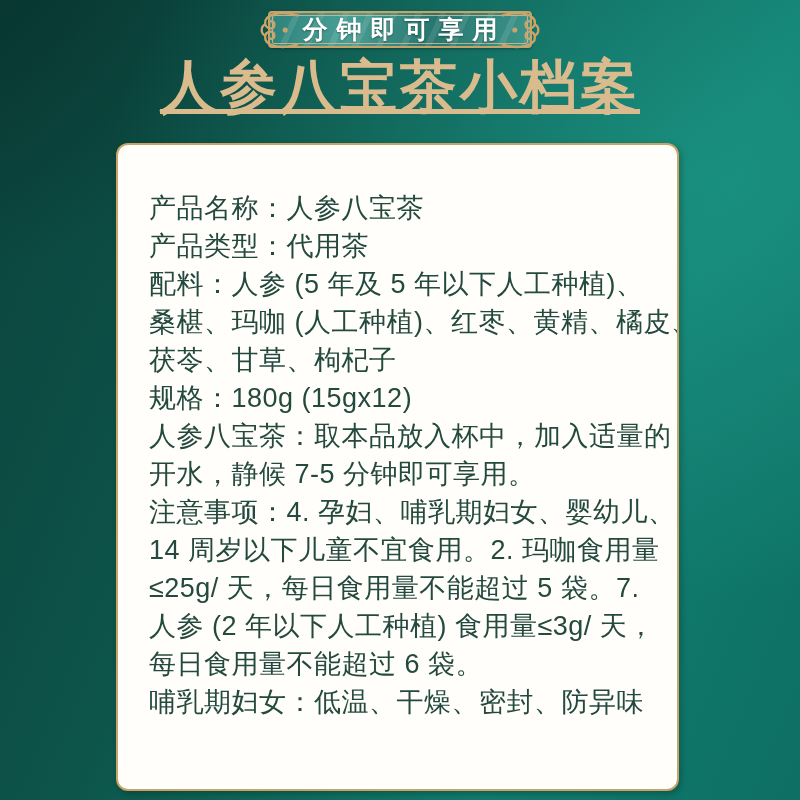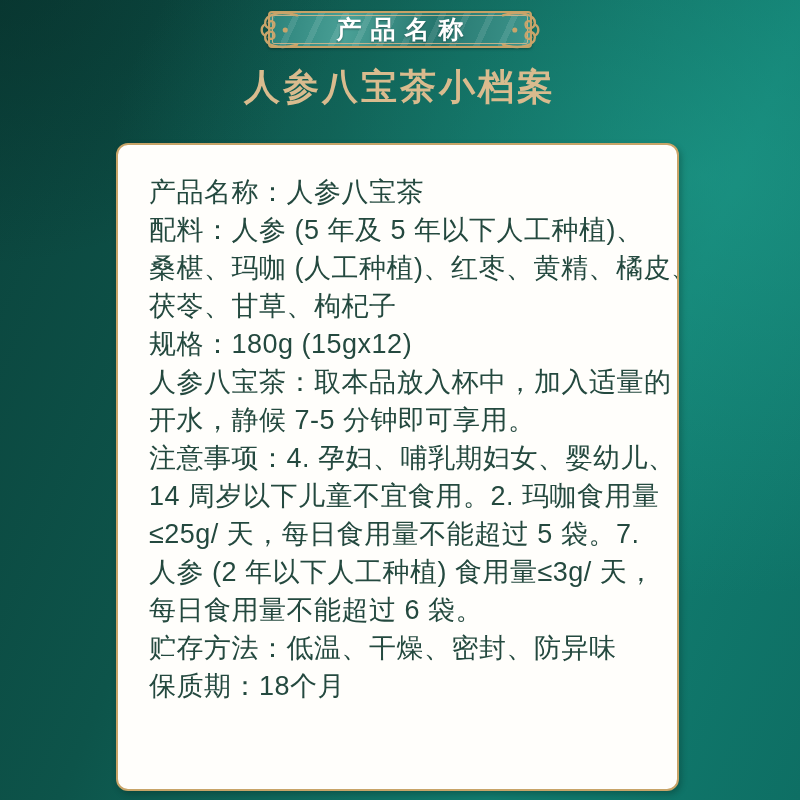--- a/index.html
+++ b/index.html
@@ -39,31 +39,31 @@
     white-space:nowrap;z-index:2;
   }
   .scroll-ornament{position:absolute;top:50%;width:46px;height:42px;z-index:3;}
   .scroll-ornament.left{left:-16px;transform:translateY(-50%);}
   .scroll-ornament.right{right:-16px;transform:translateY(-50%) scaleX(-1);}
 
   
   .page-title{
     position:absolute;top:61px;left:0;right:0;text-align:center;
     font-family:"Liberation Serif","DejaVu Serif",serif;
-    font-weight:bold;font-size:36px;letter-spacing:3px;line-height:52px;
-    color:#d9bb8e;white-space:nowrap;
+    font-weight:bold;font-size:57px;letter-spacing:3px;line-height:52px;
+    color:#d9bb8e;white-space:nowrap;text-decoration:underline;
   }
 
   
   .card{
     position:absolute;left:116px;top:143px;width:563px;height:648px;
     box-sizing:border-box;border:2px solid #c8a468;border-radius:12px;
     background:#fffefb;
     box-shadow:inset 0 0 0 1px rgba(255,255,255,0.6), 2px 3px 6px rgba(0,20,16,0.28);
-    padding:28px 24px 0 31px;overflow:hidden;
+    padding:44px 24px 0 31px;overflow:hidden;
   }
   .card-line{
     font-size:27px;line-height:38px;height:38px;color:#24493f;
     white-space:nowrap;letter-spacing:0.5px;
   }
 </style>
 </head>
 <body>
 
 <div class="poster">
@@ -72,45 +72,45 @@
     <span class="scroll-ornament left">
       <svg viewBox="0 0 50 46" width="46" height="42">
         <g fill="none" stroke="#c9a56b" stroke-width="2.6" stroke-linecap="round">
           <path d="M47 7 C28 1 11 6 12 16 C13 22 21 23 22 18 C23 13 17 12 16 15"></path>
           <path d="M47 39 C28 45 11 40 12 30 C13 24 21 23 22 28 C23 33 17 34 16 31"></path>
           <path d="M12 17 C7 19 7 27 12 29"></path>
         </g>
         <circle cx="34" cy="23" r="2.8" fill="#c9a56b"></circle>
       </svg>
     </span>
-    <span class="banner-title">产品名称</span>
+    <span class="banner-title">分钟即可享用</span>
     <span class="scroll-ornament right">
       <svg viewBox="0 0 50 46" width="46" height="42">
         <g fill="none" stroke="#c9a56b" stroke-width="2.6" stroke-linecap="round">
           <path d="M47 7 C28 1 11 6 12 16 C13 22 21 23 22 18 C23 13 17 12 16 15"></path>
           <path d="M47 39 C28 45 11 40 12 30 C13 24 21 23 22 28 C23 33 17 34 16 31"></path>
           <path d="M12 17 C7 19 7 27 12 29"></path>
         </g>
         <circle cx="34" cy="23" r="2.8" fill="#c9a56b"></circle>
       </svg>
     </span>
   </div>
 
   <div class="page-title">人参八宝茶小档案</div>
 
   <div class="card">
     <div class="card-line">产品名称：人参八宝茶</div>
+    <div class="card-line">产品类型：代用茶</div>
     <div class="card-line">配料：人参 (5 年及 5 年以下人工种植)、</div>
     <div class="card-line">桑椹、玛咖 (人工种植)、红枣、黄精、橘皮、</div>
     <div class="card-line">茯苓、甘草、枸杞子</div>
     <div class="card-line">规格：180g (15gx12)</div>
     <div class="card-line">人参八宝茶：取本品放入杯中，加入适量的</div>
     <div class="card-line">开水，静候 7-5 分钟即可享用。</div>
     <div class="card-line">注意事项：4. 孕妇、哺乳期妇女、婴幼儿、</div>
     <div class="card-line">14 周岁以下儿童不宜食用。2. 玛咖食用量</div>
     <div class="card-line">≤25g/ 天，每日食用量不能超过 5 袋。7.</div>
     <div class="card-line">人参 (2 年以下人工种植) 食用量≤3g/ 天，</div>
     <div class="card-line">每日食用量不能超过 6 袋。</div>
-    <div class="card-line">贮存方法：低温、干燥、密封、防异味</div>
-    <div class="card-line">保质期：18个月</div>
+    <div class="card-line">哺乳期妇女：低温、干燥、密封、防异味</div>
   </div>
 
 </div>
 
 </body></html>

